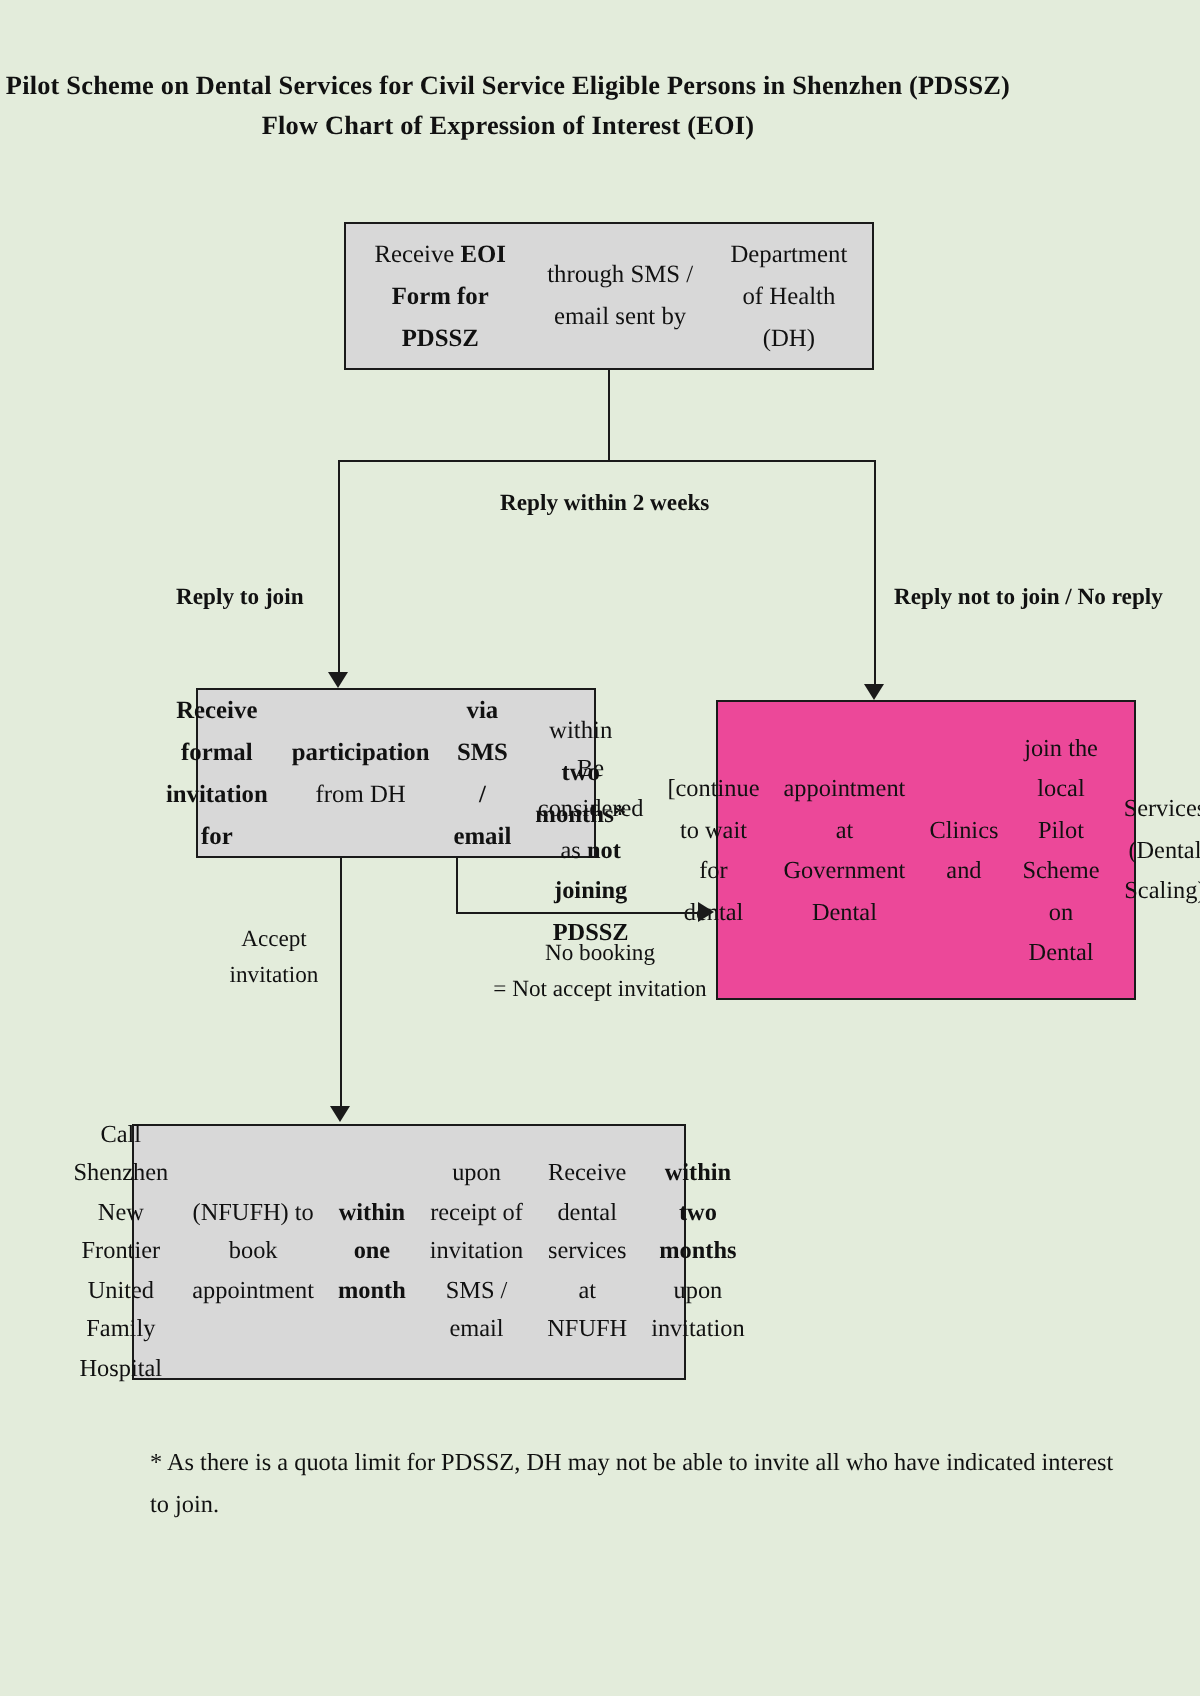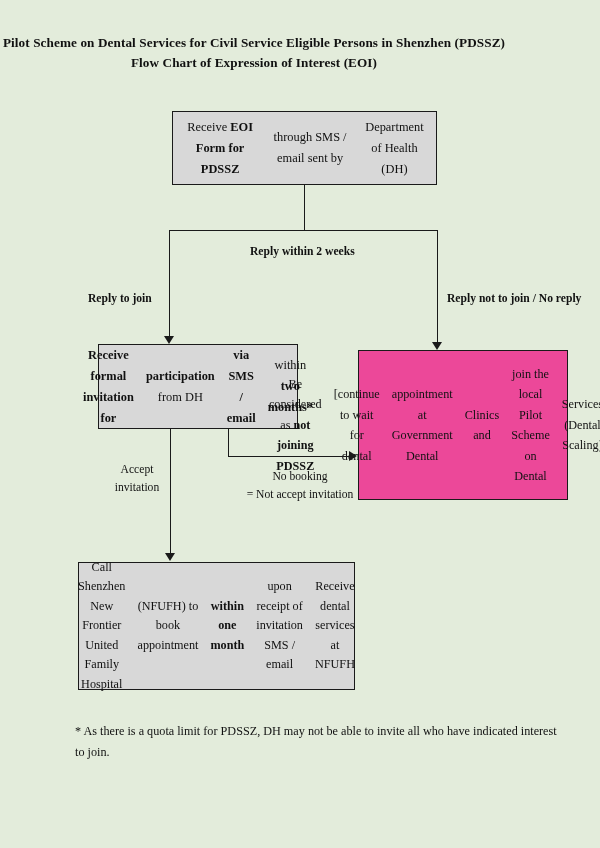--- a/index.html
+++ b/index.html
@@ -48,21 +48,21 @@
   }
   .box-gray  { background: #d8d8d8; }
   .box-amber { background: #ec4899; }
 
   .box p { margin: 0; padding: 0 6px; }
   .box b { font-weight: bold; }
 
   #box-receive-eoi   { left: 172px; top: 111px; width: 265px; height: 74px; }
   #box-formal-inv    { left: 64px;  top: 344px; width: 200px; height: 85px; }
   #box-not-joining   { left: 358px; top: 350px; width: 210px; height: 150px; }
-  #box-call-nfufh    { left: 78px;  top: 562px; width: 277px; height: 128px; }
+  #box-call-nfufh    { left: 66px;  top: 562px; width: 277px; height: 128px; }
 
   #box-call-nfufh { line-height: 19.5px; font-size: 12.2px; }
   #box-not-joining { line-height: 20.5px; font-size: 12.2px; }
   #box-formal-inv { line-height: 21px; margin-left: 34px; }
   .gap { height: 12px; }
 
   
   .line-v {
     position: absolute;
     width: 0;
@@ -225,17 +225,20 @@
 
   <div class="box box-gray" id="box-call-nfufh">
     <p>Call Shenzhen New Frontier United Family Hospital</p>
     <p>(NFUFH) to book appointment</p>
     <p>
       <b>within one month</b>
     </p>
     <p>upon receipt of invitation SMS / email</p>
     <div class="gap"></div>
     <p>Receive dental services at NFUFH</p>
+    <p>
+      <b>within two months</b><span> upon invitation</span>
+    </p>
   </div>
 
   <div id="footnote">* As there is a quota limit for PDSSZ, DH may not be able to invite all who have indicated interest to join.</div>
 
 </div>
 
 </body></html>

